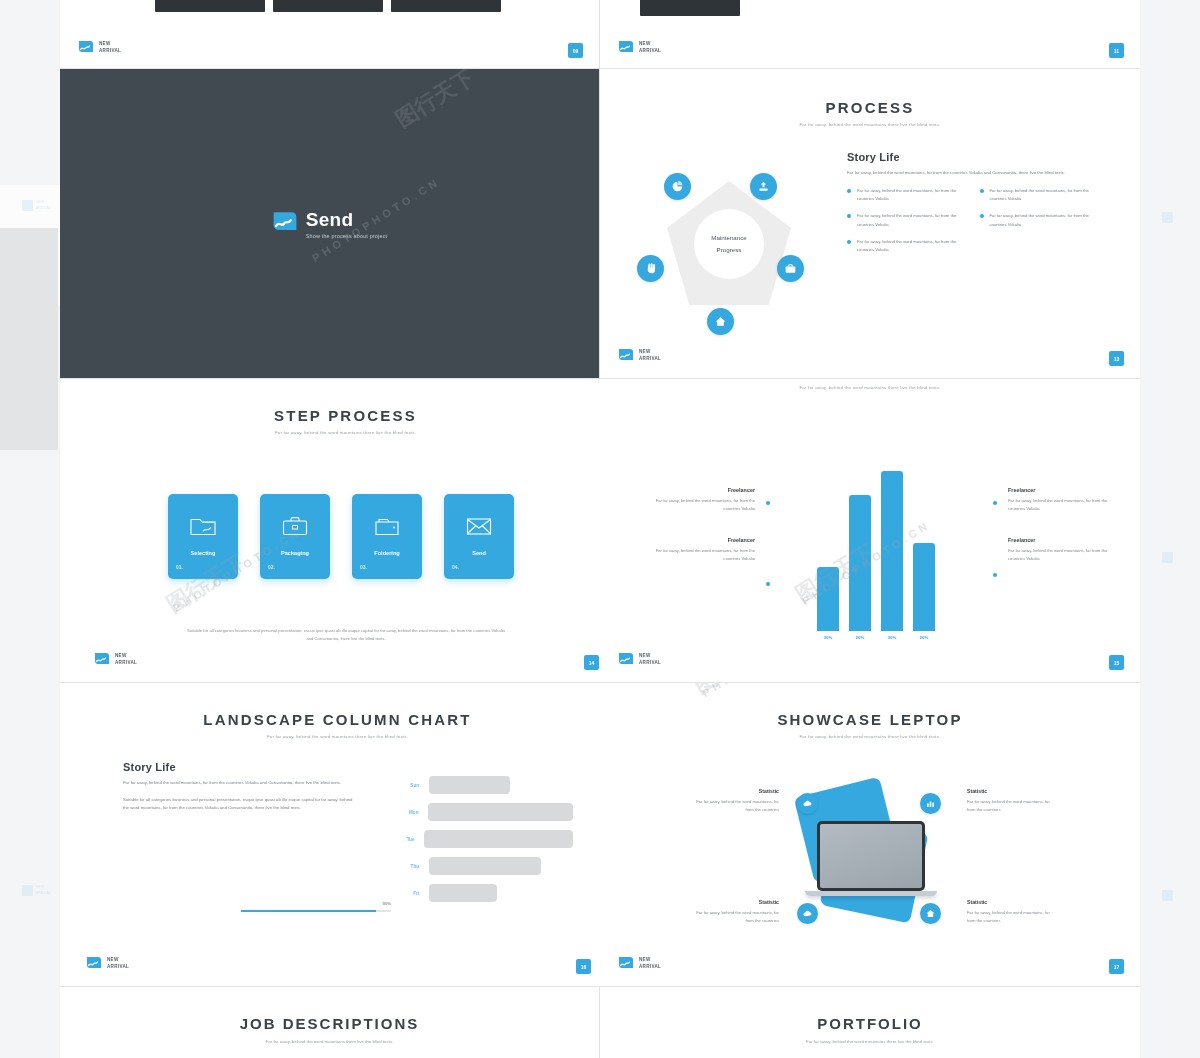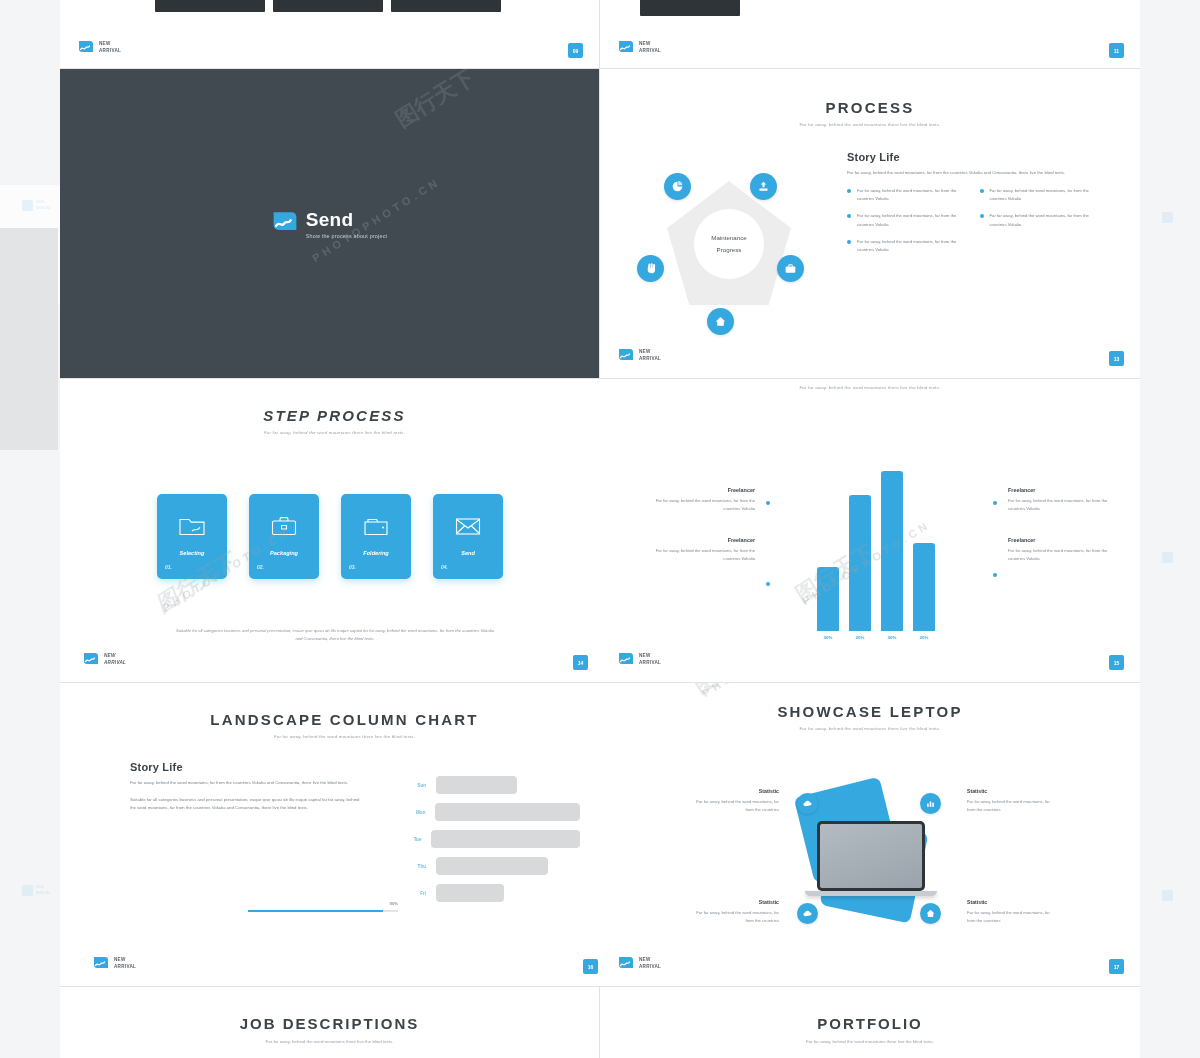--- a/index.html
+++ b/index.html
@@ -304,21 +304,21 @@
         <svg width="16" height="16" viewBox="0 0 16 16">
             <path d="M1 1h11a3 3 0 0 1 3 3v8H4a3 3 0 0 1-3-3z" fill="#35a8e0"></path>
             <path d="M2.5 9.5c2-3.5 3.2 1.2 5-1.5 1.4-2.1 2.6.6 4-2" stroke="#fff" stroke-width="1.3" fill="none" stroke-linecap="round"></path>
           </svg>
       </div>
       <div class="brand-txt"><span>NEW</span><br><span>ARRIVAL</span></div>
     </div>
     <div class="pagenum">13</div>
   </div>
 
-  <div class="slide" style="left:5px;top:379px;width:539px;height:303px;font-style:italic;">
+  <div class="slide" style="left:16px;top:379px;width:539px;height:303px;">
     <div class="s-title" style="margin-top:28px;">STEP PROCESS</div>
     <div class="s-sub">Far far away, behind the word mountains there live the blind texts.</div>
 
     <div class="steps" style="left:92px;top:115px;">
       <div class="step-card">
         <div class="step-ico">
           <svg width="26" height="20" viewBox="0 0 26 20">
               <path d="M1 3.5h9l2.2 2.6H25v12.4H1z" fill="none" stroke="#fff" stroke-width="1.1"></path>
               <path d="M13 15c2.8-3 4.6 1 8-3.6" stroke="#fff" stroke-width="1.1" fill="none"></path>
             </svg>
@@ -423,21 +423,21 @@
           </svg>
       </div>
       <div class="brand-txt"><span>NEW</span><br><span>ARRIVAL</span></div>
     </div>
     <div class="pagenum">15</div>
 
     <div class="wm wm-rot wm-stamp" style="left:190px;top:205px;">图行天下</div>
     <div class="wm wm-rot wm-cn" style="left:200px;top:218px;">PHOTOPHOTO.CN</div>
   </div>
 
-  <div class="slide" style="left:15px;top:683px;width:539px;height:303px;">
+  <div class="slide" style="left:8px;top:683px;width:539px;height:303px;">
     <div class="s-title" style="margin-top:28px;">LANDSCAPE  COLUMN  CHART</div>
     <div class="s-sub">Far far away, behind the word mountains there live the blind texts.</div>
 
     <div style="position:absolute;left:55px;top:78px;width:230px;">
       <div class="sl-head">Story Life</div>
       <div class="sl-body">Far far away, behind the word mountains, far from the countries Vokalia and Consonantia, there live the blind texts.</div>
       <div class="sl-body" style="margin-top:9px;">Suitable for all categories business and personal presentation, esque ipse quasi ab illo esque capital far far away, behind the word mountains, far from the countries Vokalia and Consonantia, there live the blind texts.</div>
     </div>
 
 
@@ -477,21 +477,21 @@
             <path d="M1 1h11a3 3 0 0 1 3 3v8H4a3 3 0 0 1-3-3z" fill="#35a8e0"></path>
             <path d="M2.5 9.5c2-3.5 3.2 1.2 5-1.5 1.4-2.1 2.6.6 4-2" stroke="#fff" stroke-width="1.3" fill="none" stroke-linecap="round"></path>
           </svg>
       </div>
       <div class="brand-txt"><span>NEW</span><br><span>ARRIVAL</span></div>
     </div>
     <div class="pagenum">16</div>
   </div>
 
   <div class="slide" style="left:540px;top:683px;width:540px;height:303px;">
-    <div class="s-title" style="margin-top:20px;">SHOWCASE  LEPTOP</div>
+    <div class="s-title" style="margin-top:28px;">SHOWCASE  LEPTOP</div>
     <div class="s-sub">Far far away, behind the word mountains there live the blind texts.</div>
 
     <div class="sq" style="left:203px;top:103px;width:88px;height:88px;transform:rotate(-14deg);"></div>
     <div class="sq" style="left:228px;top:140px;width:92px;height:92px;transform:rotate(12deg);"></div>
     <div class="laptop" style="left:217px;top:138px;">
       <div class="lap-body">
         <div class="lap-screen"></div>
       </div>
       <div class="lap-base"></div>
     </div>

